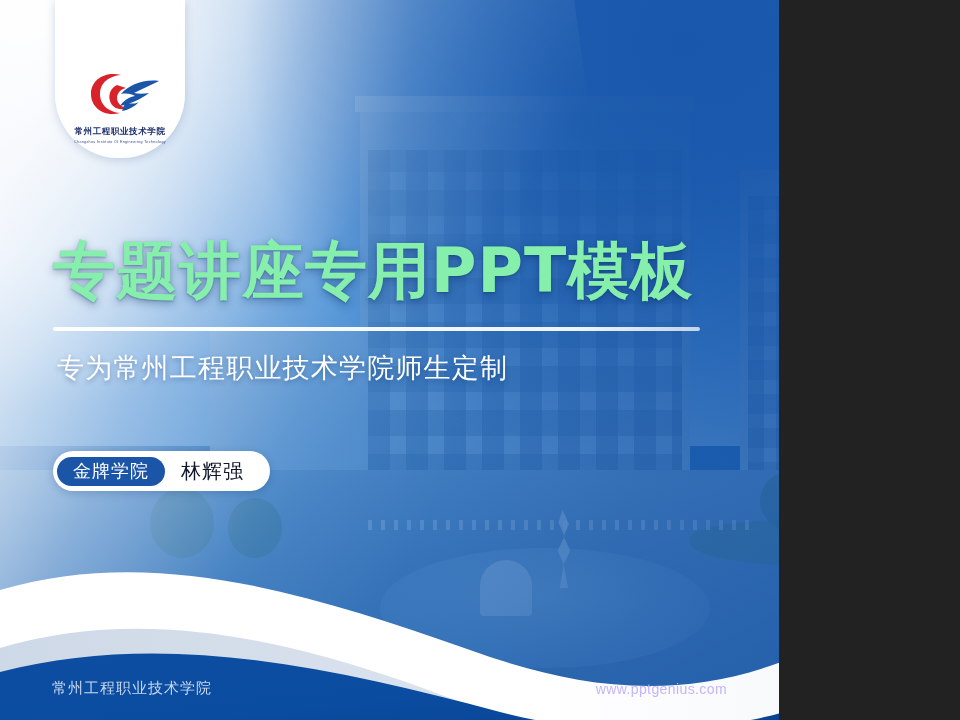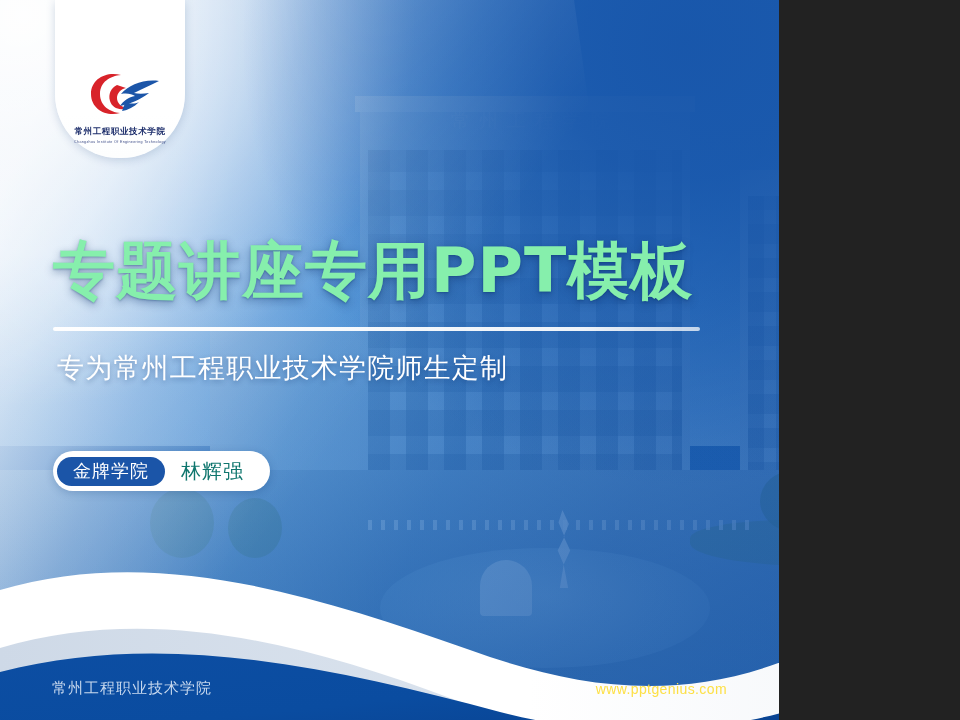--- a/index.html
+++ b/index.html
@@ -168,37 +168,37 @@
     padding:4px 4px;box-sizing:border-box;
     box-shadow:0 2px 8px rgba(10,50,110,.22);
     margin-top:30px;
   }
   .badge-pill{
     background:#1b55a8;color:#ffffff;border-radius:16px;
     padding:5px 16px 6px;font-size:18px;letter-spacing:1px;
     font-family:"DejaVu Sans",sans-serif;white-space:nowrap;line-height:1;
   }
   .badge-name{
-    color:#0f766e;font-size:20px;letter-spacing:1px;
+    color:#0f172a;font-size:20px;letter-spacing:1px;
     padding:0 22px 0 16px;font-family:"DejaVu Sans",sans-serif;
     white-space:nowrap;line-height:1;
   }
 
   
   .waves{position:absolute;left:0;bottom:0;width:960px;height:240px;}
 
   
   .foot-left{
     position:absolute;left:52px;top:679px;
     font-size:15px;color:#c7d8ee;letter-spacing:1px;
     font-family:"DejaVu Sans",sans-serif;white-space:nowrap;
   }
   .foot-right{
     position:absolute;right:52px;top:681px;
-    font-size:14px;color:#fde047;letter-spacing:.4px;
+    font-size:14px;color:#c4b5fd;letter-spacing:.4px;
     font-family:"Liberation Sans",sans-serif;white-space:nowrap;
   }
 </style>
 </head>
 <body>
 
 <div class="slide">
 
   <div class="photo">
     <div class="sky"></div>

